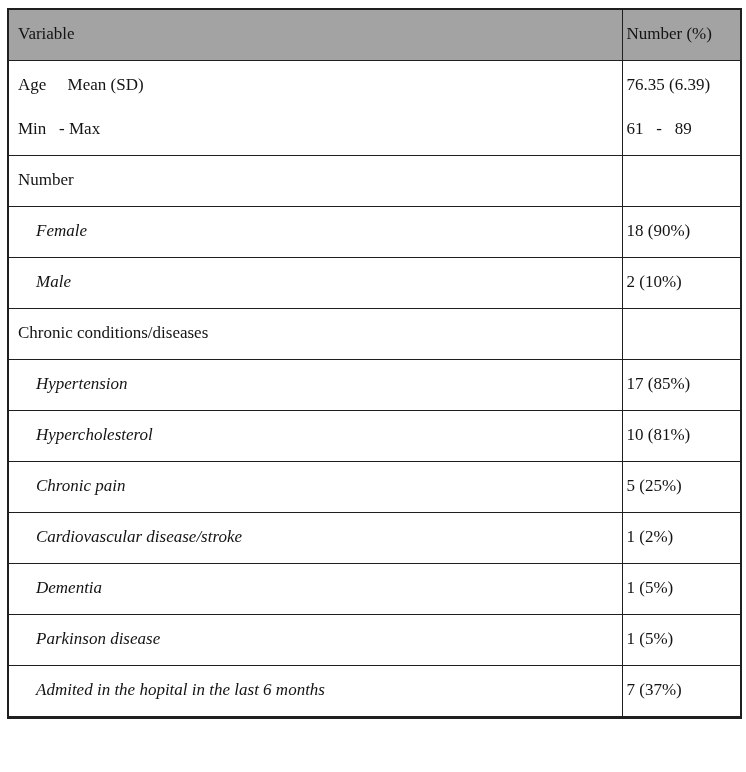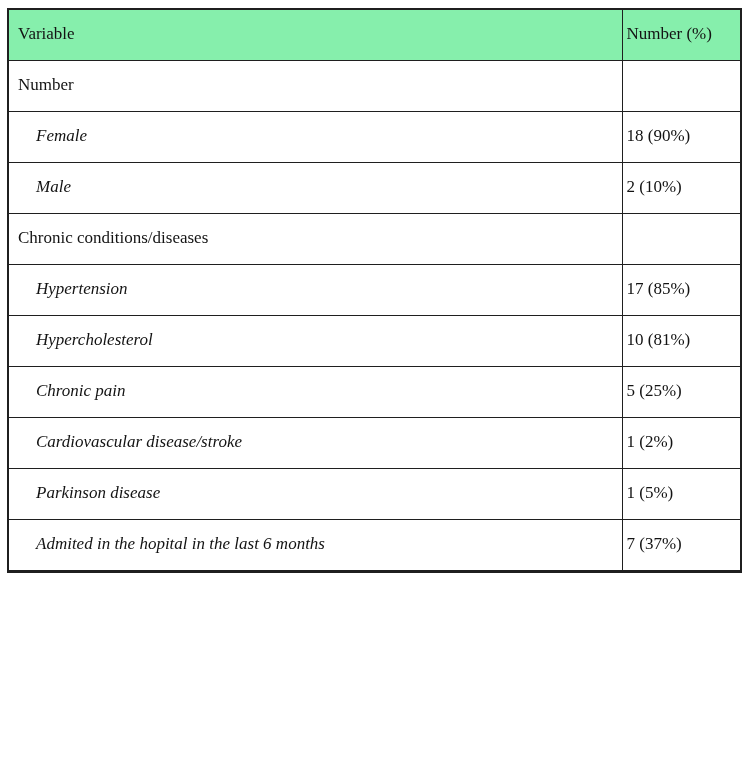--- a/index.html
+++ b/index.html
@@ -42,39 +42,47 @@
   }
   .stats .var.indent {
     padding-left: 27px;
     font-style: italic;
   }
   .stats .num {
     text-align: left;
     padding: 13px 9px 15px 4px;
   }
   .stats thead th {
-    background: #86efac;
+    background: #a3a3a3;
   }
 </style>
 </head>
 <body>
 
 <div class="page">
   <table class="stats">
     <colgroup>
       <col class="c-var">
       <col class="c-num">
     </colgroup>
     <thead>
       <tr>
         <th class="var">Variable</th>
         <th class="num">Number (%)</th>
       </tr>
     </thead>
     <tbody>
+      <tr>
+        <td class="var">Age     Mean (SD)
+
+Min   - Max</td>
+        <td class="num">76.35 (6.39)
+
+61   -   89</td>
+      </tr>
       <tr>
         <td class="var">Number</td>
         <td class="num"></td>
       </tr>
       <tr>
         <td class="var indent">Female</td>
         <td class="num">18 (90%)</td>
       </tr>
       <tr>
         <td class="var indent">Male</td>
@@ -94,20 +102,24 @@
       </tr>
       <tr>
         <td class="var indent">Chronic pain</td>
         <td class="num">5 (25%)</td>
       </tr>
       <tr>
         <td class="var indent">Cardiovascular disease/stroke</td>
         <td class="num">1 (2%)</td>
       </tr>
       <tr>
+        <td class="var indent">Dementia</td>
+        <td class="num">1 (5%)</td>
+      </tr>
+      <tr>
         <td class="var indent">Parkinson disease</td>
         <td class="num">1 (5%)</td>
       </tr>
       <tr>
         <td class="var indent">Admited in the hopital in the last 6 months</td>
         <td class="num">7 (37%)</td>
       </tr>
     </tbody>
   </table>
 </div>

